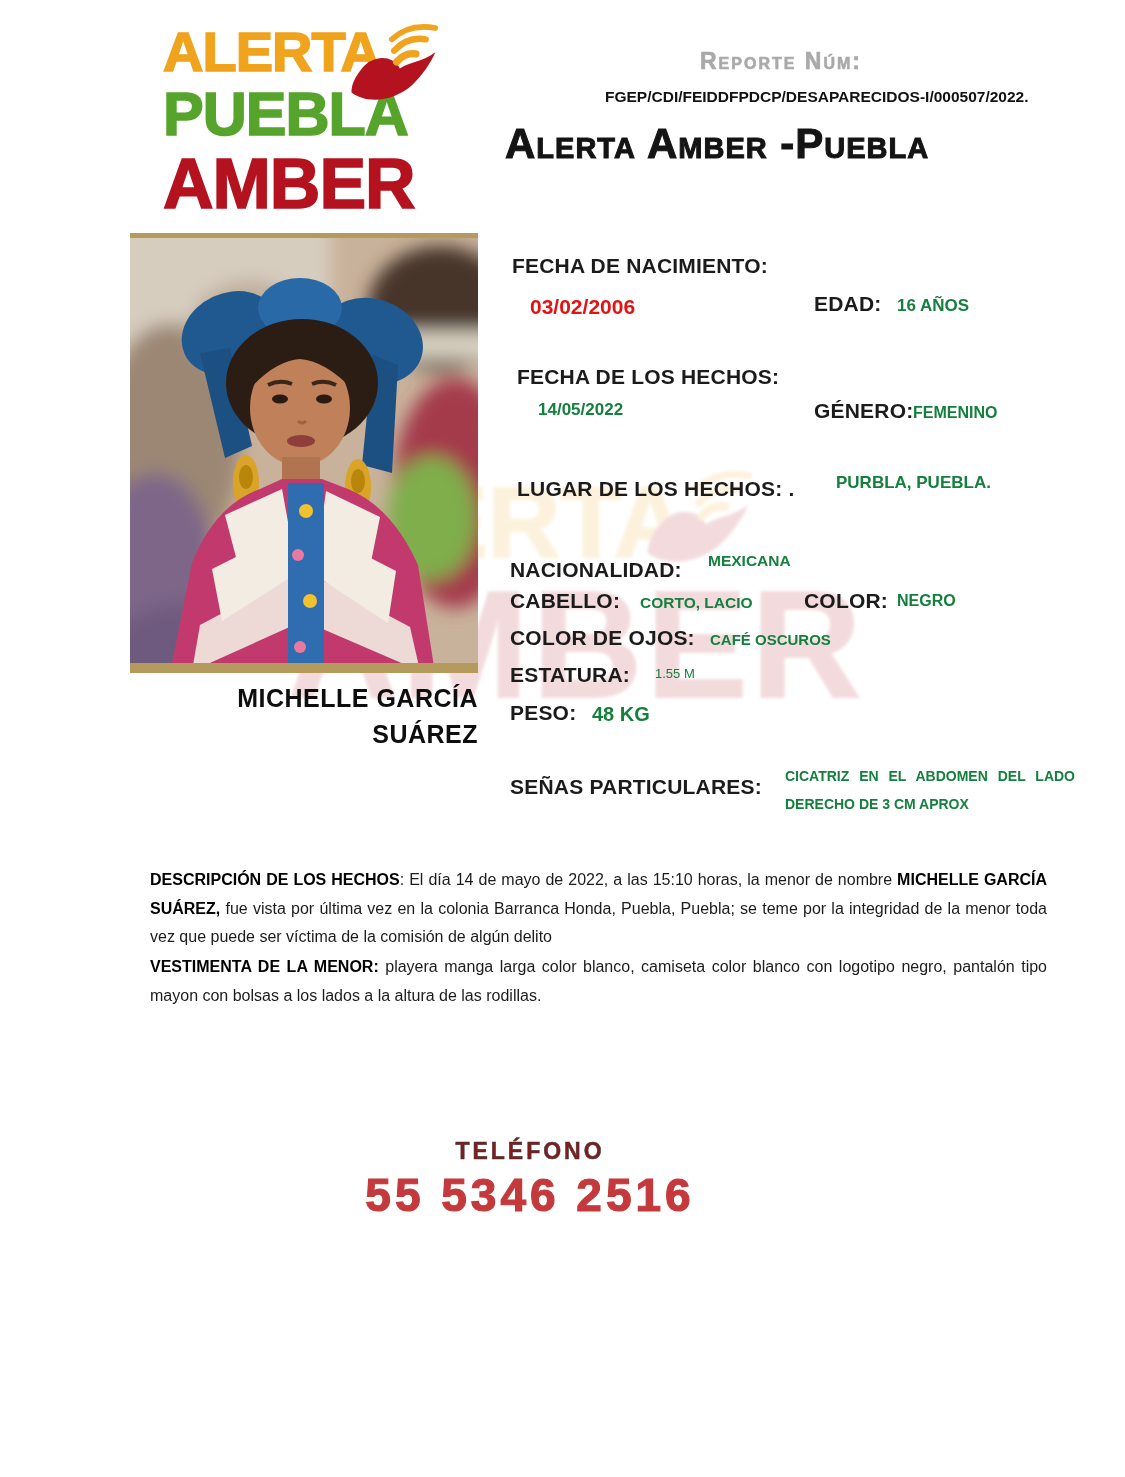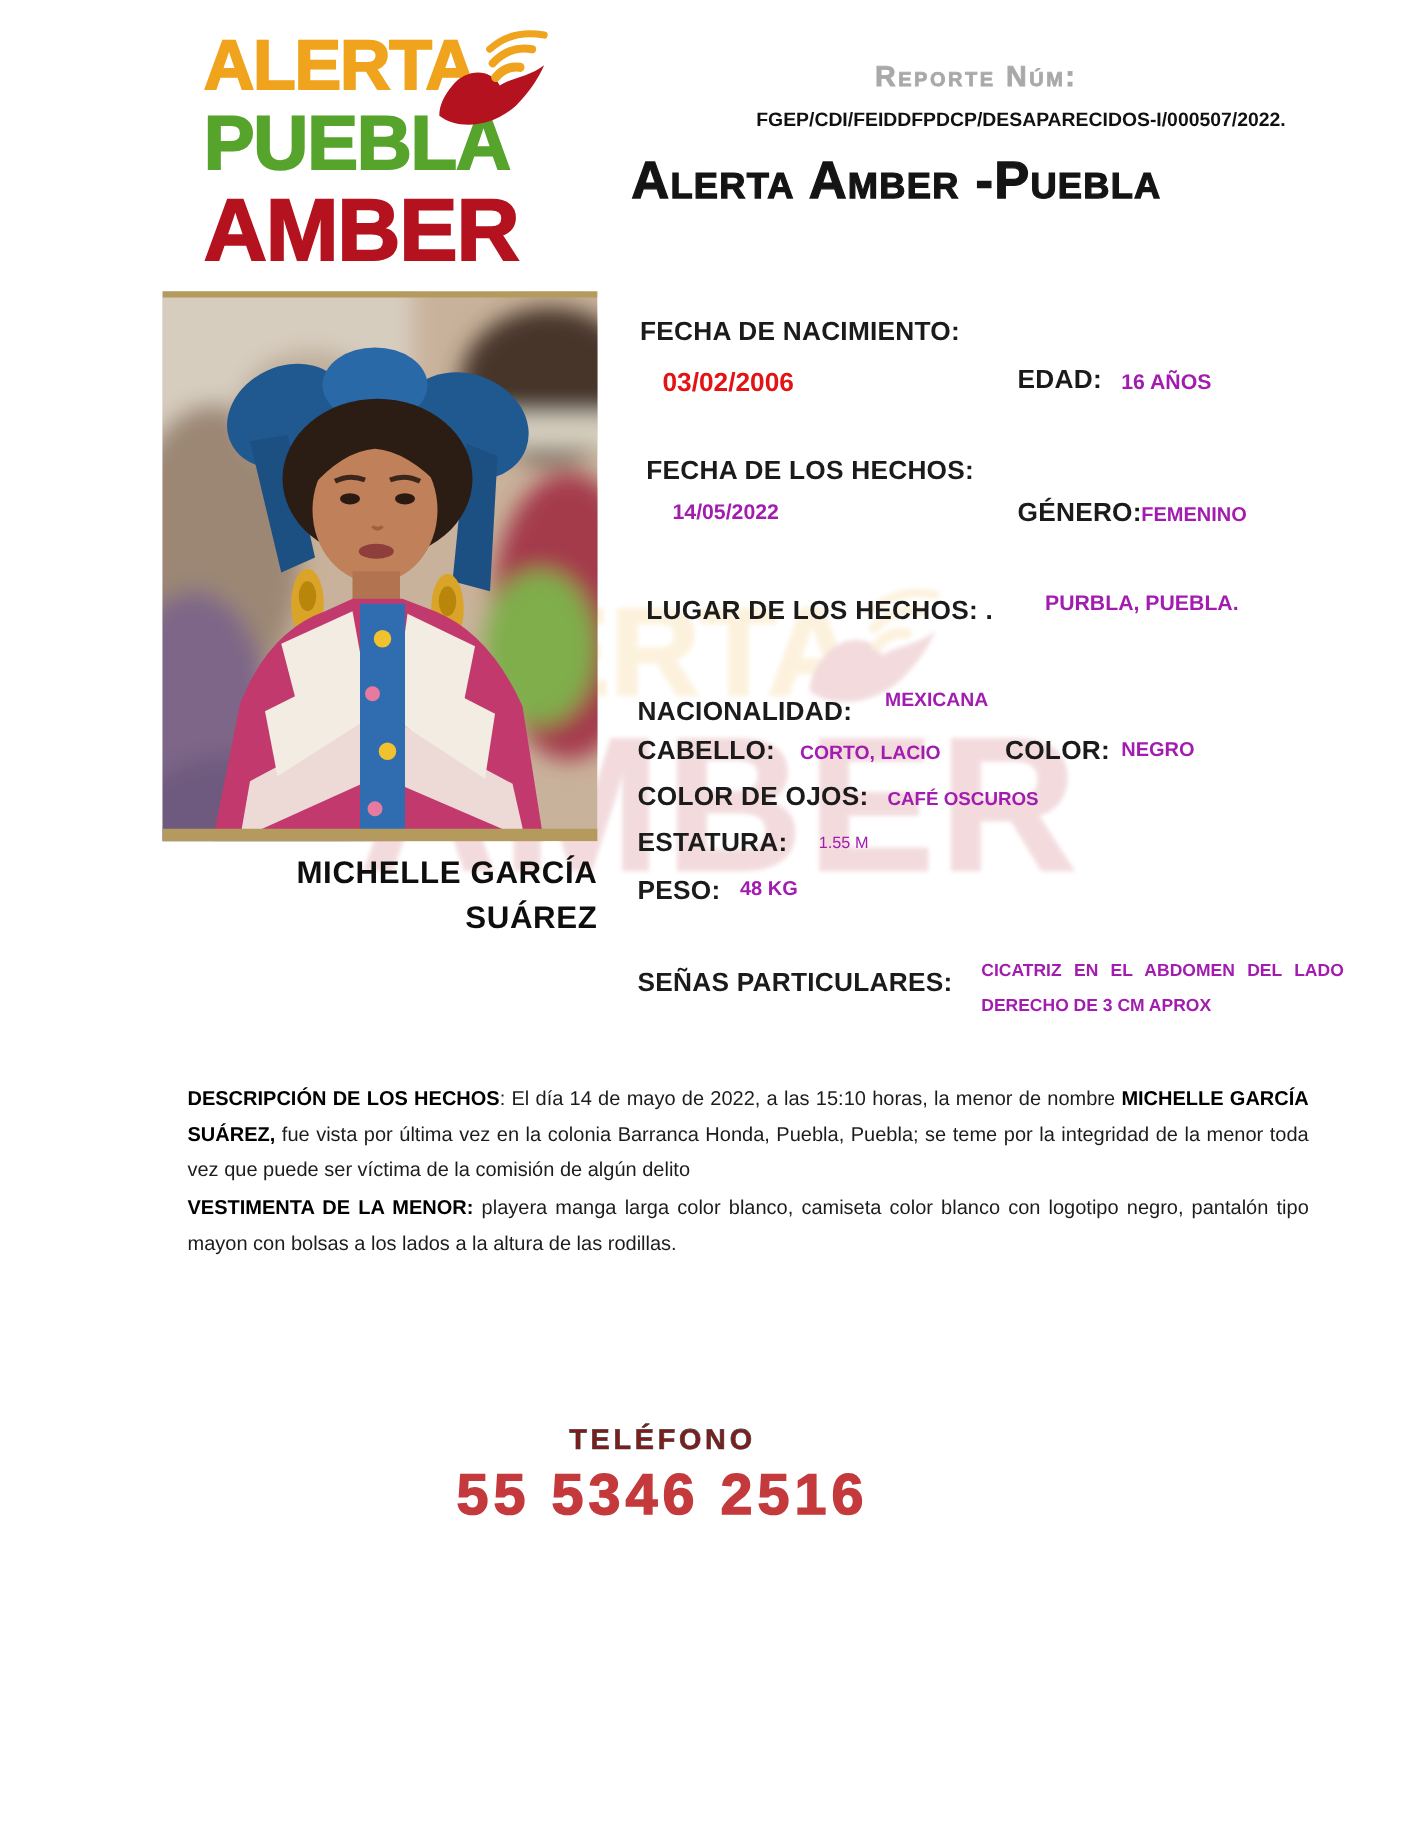--- a/index.html
+++ b/index.html
@@ -29,21 +29,21 @@
   .wm-swoosh { position:absolute; left:352px; top:-6px; width:120px; height:120px; }
 
   
   .photo { position:absolute; left:130px; top:233px; width:348px; height:440px; z-index:2; }
   .photo svg { display:block; width:100%; height:100%; }
   .person-name { position:absolute; left:130px; top:680px; width:348px; z-index:3; text-align:right;
                  color:#0e0e0e; font-weight:700; font-size:25px; line-height:36px; letter-spacing:0.5px; }
 
   
   .lbl { position:absolute; z-index:3; color:#1b1b1b; font-weight:700; font-size:21px; letter-spacing:0.2px; white-space:nowrap; }
-  .val { position:absolute; z-index:3; color:#a21caf; font-weight:700; white-space:nowrap; }
+  .val { position:absolute; z-index:3; color:#15803d; font-weight:700; white-space:nowrap; }
 
   .pos-fnac-l { left:512px; top:254px; }
   .pos-fnac-v { left:530px; top:295px; color:#E31313; font-size:21px; }
   .pos-edad-l { left:814px; top:292px; }
   .pos-edad-v { left:897px; top:296px; font-size:17px; }
   .pos-fhec-l { left:517px; top:365px; }
   .pos-fhec-v { left:538px; top:400px; font-size:17px; }
   .pos-gen-l  { left:814px; top:399px; }
   .pos-gen-v  { left:913px; top:404px; font-size:16px; }
   .pos-lug-l  { left:517px; top:477px; }
@@ -52,21 +52,21 @@
   .pos-nac-v  { left:708px; top:552px; font-size:15.5px; }
   .pos-cab-l  { left:510px; top:589px; }
   .pos-cab-v  { left:640px; top:594px; font-size:15.5px; }
   .pos-col-l  { left:804px; top:589px; }
   .pos-col-v  { left:897px; top:592px; font-size:16px; }
   .pos-ojo-l  { left:510px; top:626px; }
   .pos-ojo-v  { left:710px; top:631px; font-size:15px;text-align:center; }
   .pos-est-l  { left:510px; top:663px; }
   .pos-est-v  { left:655px; top:666px; font-size:13px; font-weight:500; }
   .pos-pes-l  { left:510px; top:701px; }
-  .pos-pes-v  { left:592px; top:703px; font-size:16px; }
+  .pos-pes-v  { left:592px; top:703px; font-size:20px; }
   .pos-sen-l  { left:510px; top:775px; }
   .pos-sen-v  { left:785px; top:762px; width:290px; white-space:normal; font-size:14px; line-height:28px;
                 text-align:justify; text-align-last:left; }
 
   
   .para { position:absolute; left:150px; width:897px; z-index:3; color:#1c1c1c; font-size:16px; line-height:28.5px; text-align:justify; }
   .pos-desc { top:866px; }
   .pos-vest { top:953px; }
   .para b { color:#000; }
 

